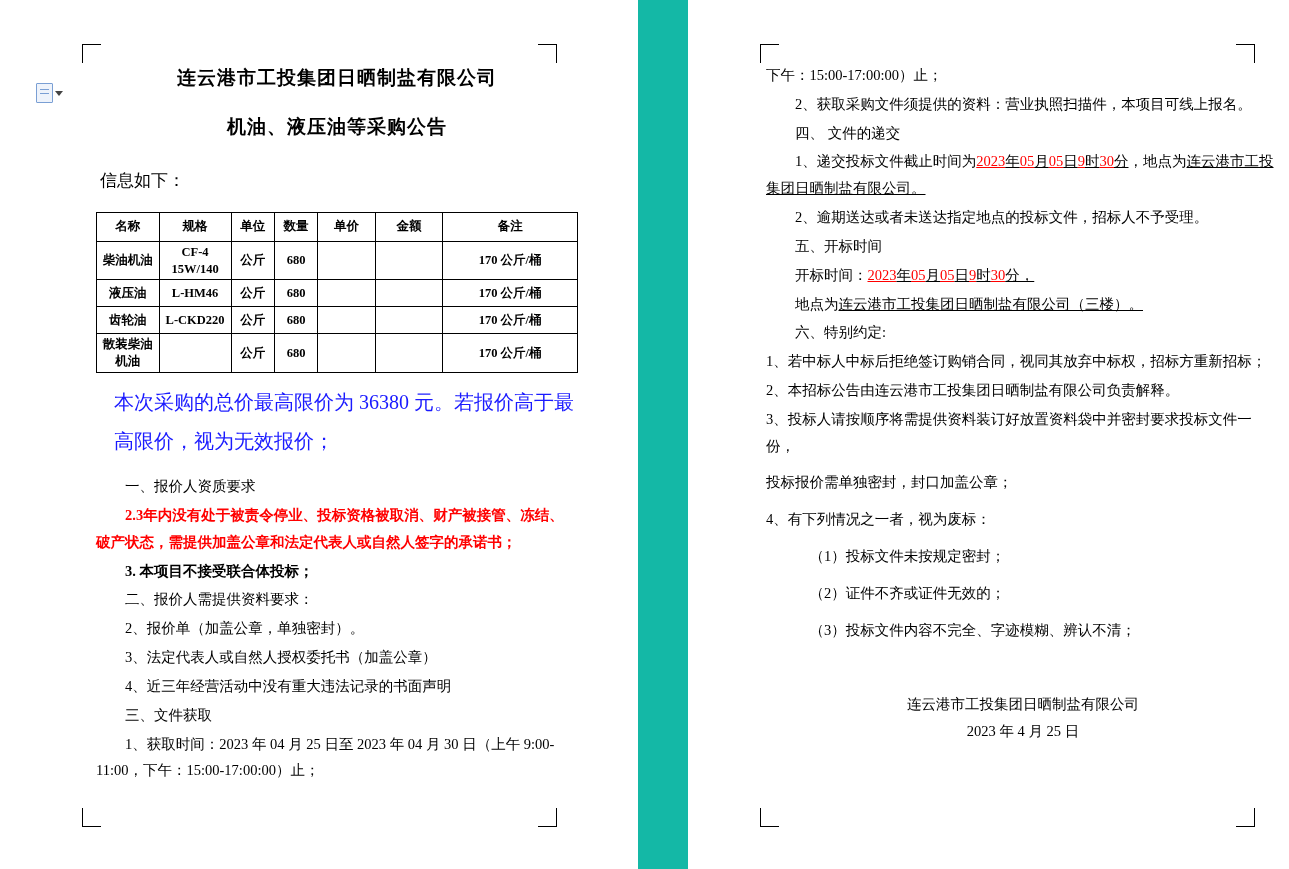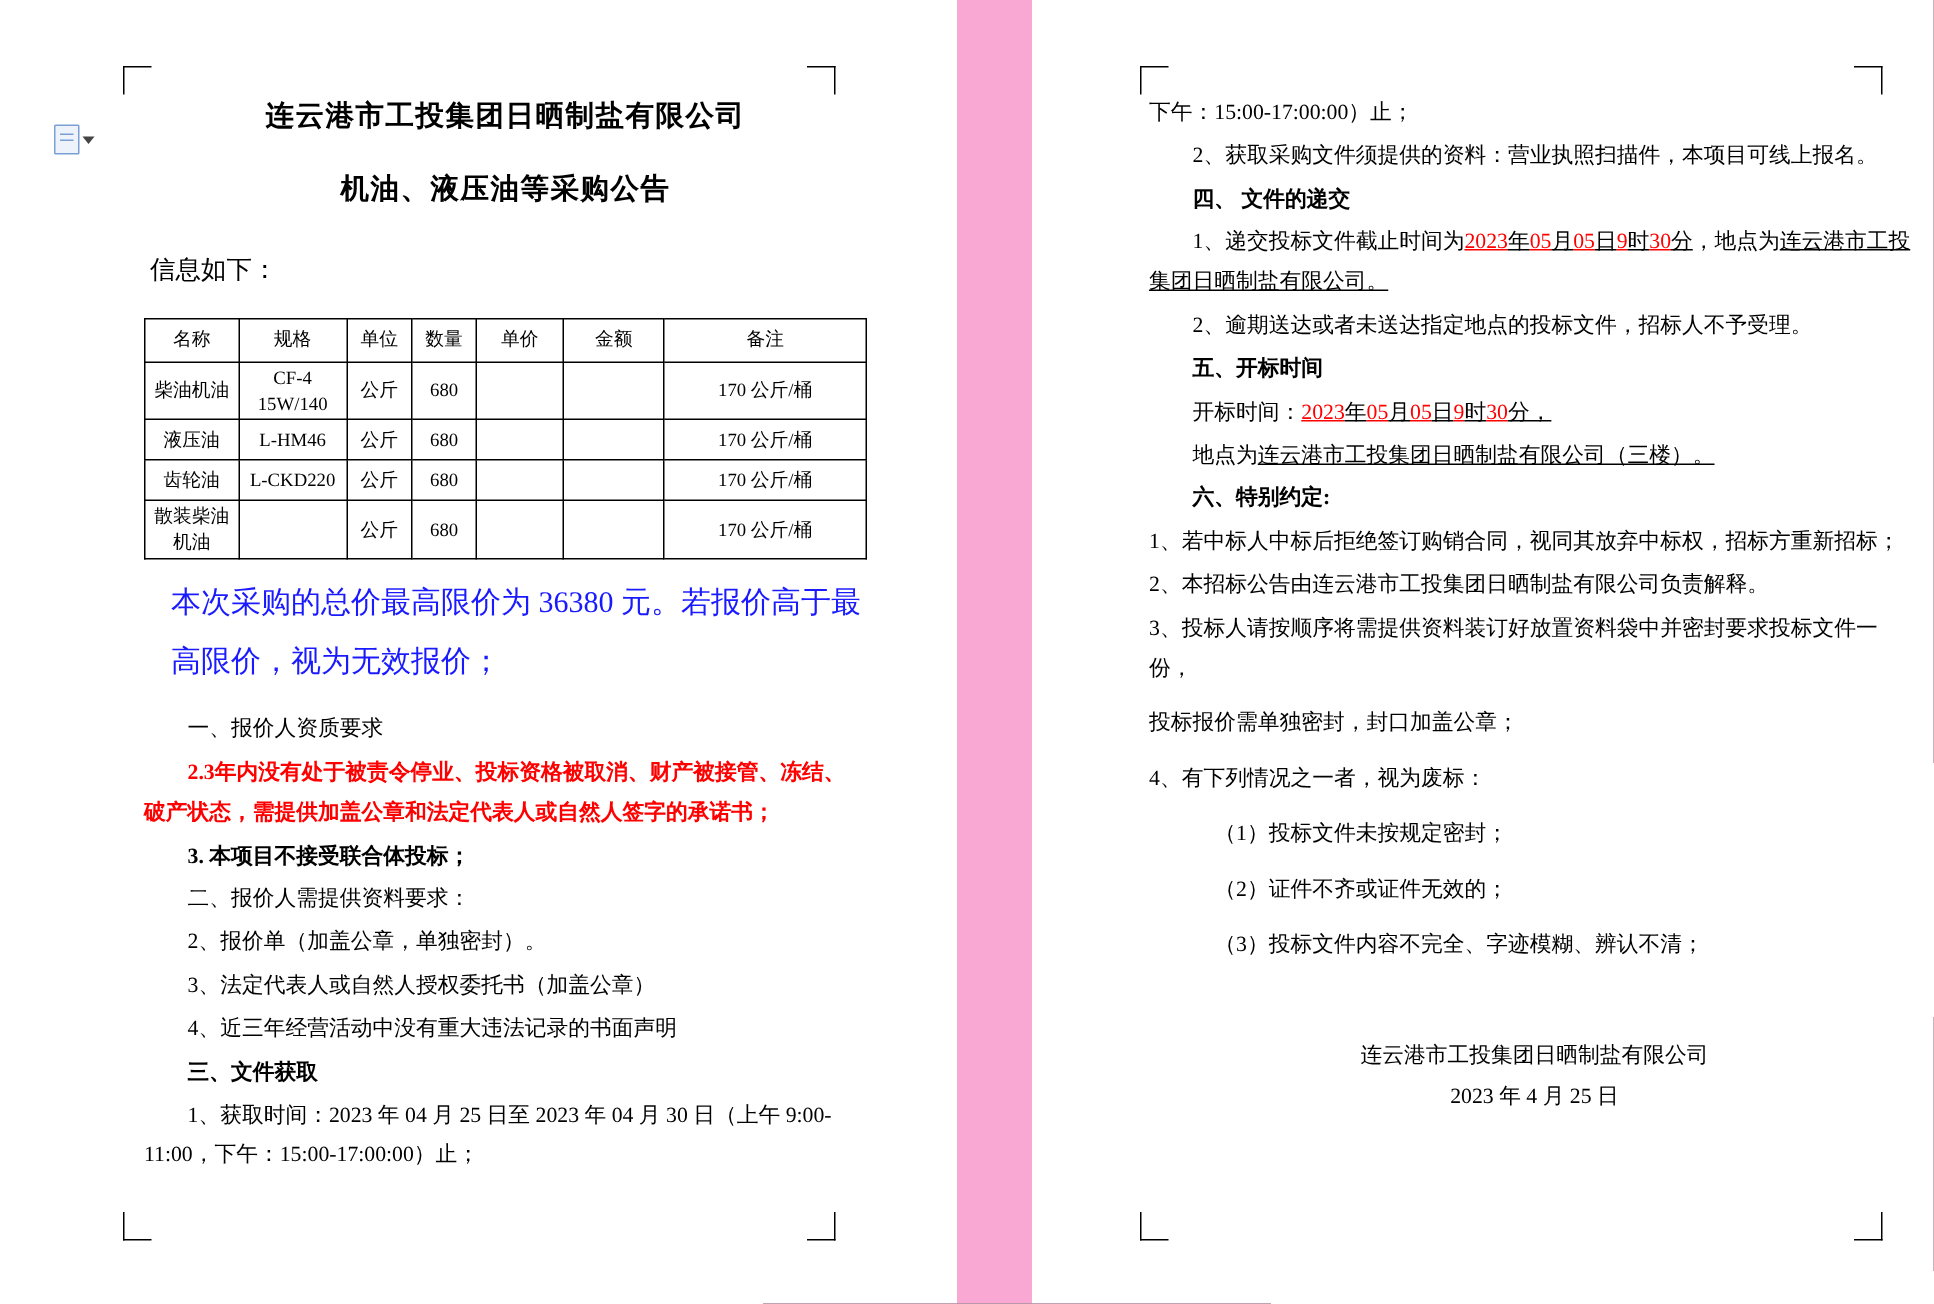--- a/index.html
+++ b/index.html
@@ -5,21 +5,21 @@
   html, body {
     margin: 0;
     padding: 0;
     background: #8a8a8a;
     font-family: "Liberation Serif", serif;
   }
   .viewport {
     position: relative;
     width: 1289px;
     height: 869px;
-    background: #f9a8d4;
+    background: #14b8a6;
     overflow: hidden;
   }
   .page {
     position: absolute;
     top: 0;
     background: #ffffff;
     width: 638px;
     height: 869px;
     box-sizing: border-box;
   }
@@ -107,21 +107,21 @@
   table.goods {
     border-collapse: collapse;
     width: 100%;
     font-size: 12.5px;
     margin-bottom: 10px;
   }
   table.goods td, table.goods th {
     border: 1px solid #000;
     text-align: center;
     padding: 2px 2px;
-    font-weight: normal;
+    font-weight: bold;
     line-height: 1.35;
     height: 22px;
   }
   table.goods th { height: 24px; }
   .c-name { width: 13%; }
   .c-spec { width: 15%; }
   .c-unit { width: 9%; }
   .c-qty  { width: 9%; }
   .c-price{ width: 12%; }
   .c-amt  { width: 14%; }
@@ -137,21 +137,21 @@
     margin: 0 0 2px 0;
   }
   .indent1 { text-indent: 2em; }
   .indent2 { text-indent: 3em; }
   .bold { font-weight: bold; }
   .red-bold {
     color: #ff0000;
     font-weight: bold;
   }
   .sect {
-    font-weight: bold;
+    font-weight: normal;
     text-indent: 2em;
     margin-top: 2px;
   }
   .u { text-decoration: underline; }
   .red-u { color: #ff0000; text-decoration: underline; }
   .sign {
     text-align: center;
     margin-top: 48px;
     line-height: 1.8;
   }

